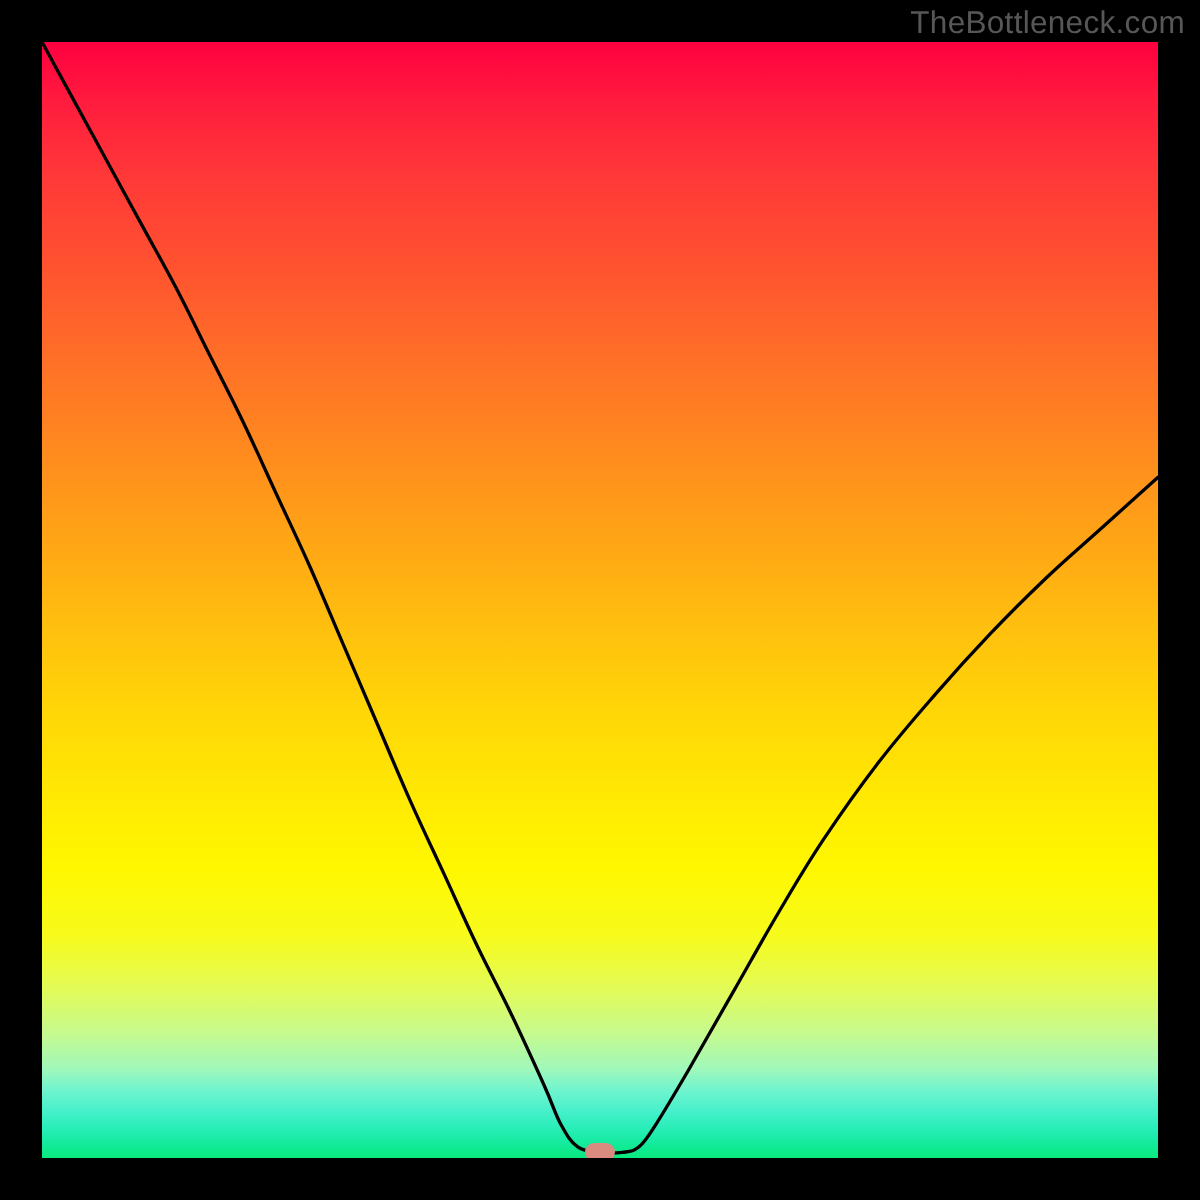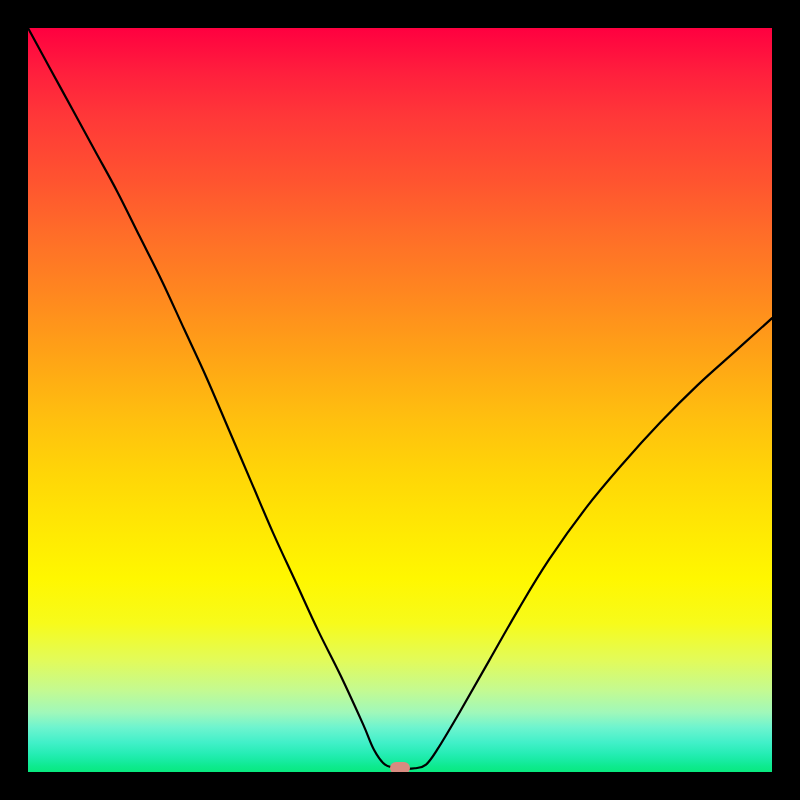--- a/index.html
+++ b/index.html
@@ -87,13 +87,14 @@
   <div class="plot">
     <div class="gradient"></div>
 
     <svg class="curve-svg" viewBox="0 0 744 744" preserveAspectRatio="none">
       <path fill="none" stroke="#000000" stroke-width="2.2" stroke-linejoin="round" stroke-linecap="round" d="M 0.00 0.00 C 4.02 7.37, 14.28 26.19, 22.32 40.92 C 30.36 55.65, 36.60 67.11, 44.64 81.84 C 52.68 96.57, 58.92 108.03, 66.96 122.76 C 75.00 137.49, 81.24 148.28, 89.28 163.68 C 97.32 179.08, 103.56 192.25, 111.60 208.32 C 119.64 224.39, 125.88 236.22, 133.92 252.96 C 141.96 269.70, 148.20 283.91, 156.24 301.32 C 164.28 318.73, 170.52 331.60, 178.56 349.68 C 186.60 367.76, 192.84 383.01, 200.88 401.76 C 208.92 420.51, 215.16 435.09, 223.20 453.84 C 231.24 472.59, 237.48 487.84, 245.52 505.92 C 253.56 524.00, 259.80 536.87, 267.84 554.28 C 275.88 571.69, 282.12 585.90, 290.16 602.64 C 298.20 619.38, 304.44 630.54, 312.48 647.28 C 320.52 664.02, 328.77 682.25, 334.80 695.64 C 340.83 709.03, 341.94 714.31, 345.96 721.68 C 349.98 729.05, 352.43 733.21, 357.12 736.56 C 361.81 739.91, 366.64 739.61, 372.00 740.28 C 377.36 740.95, 382.19 740.95, 386.88 740.28 C 391.57 739.61, 394.02 739.91, 398.04 736.56 C 402.06 733.21, 403.17 731.05, 409.20 721.68 C 415.23 712.31, 422.15 700.55, 431.52 684.48 C 440.89 668.41, 450.57 651.15, 461.28 632.40 C 471.99 613.65, 480.33 598.40, 491.04 580.32 C 501.75 562.24, 508.75 550.04, 520.80 531.96 C 532.85 513.88, 544.61 497.29, 558.00 479.88 C 571.39 462.47, 581.81 450.64, 595.20 435.24 C 608.59 419.84, 619.01 408.38, 632.40 394.32 C 645.79 380.26, 656.21 369.84, 669.60 357.12 C 682.99 344.40, 693.41 335.69, 706.80 323.64 C 720.19 311.59, 737.30 296.19, 744.00 290.16"></path>
     </svg>
 
     <div class="minpoint" style="left: 372px; top: 740.28px; background: rgb(217, 139, 128);"></div>
   </div>
 
+  <div class="watermark">TheBottleneck.com</div>
 </div>
 
 </body></html>

